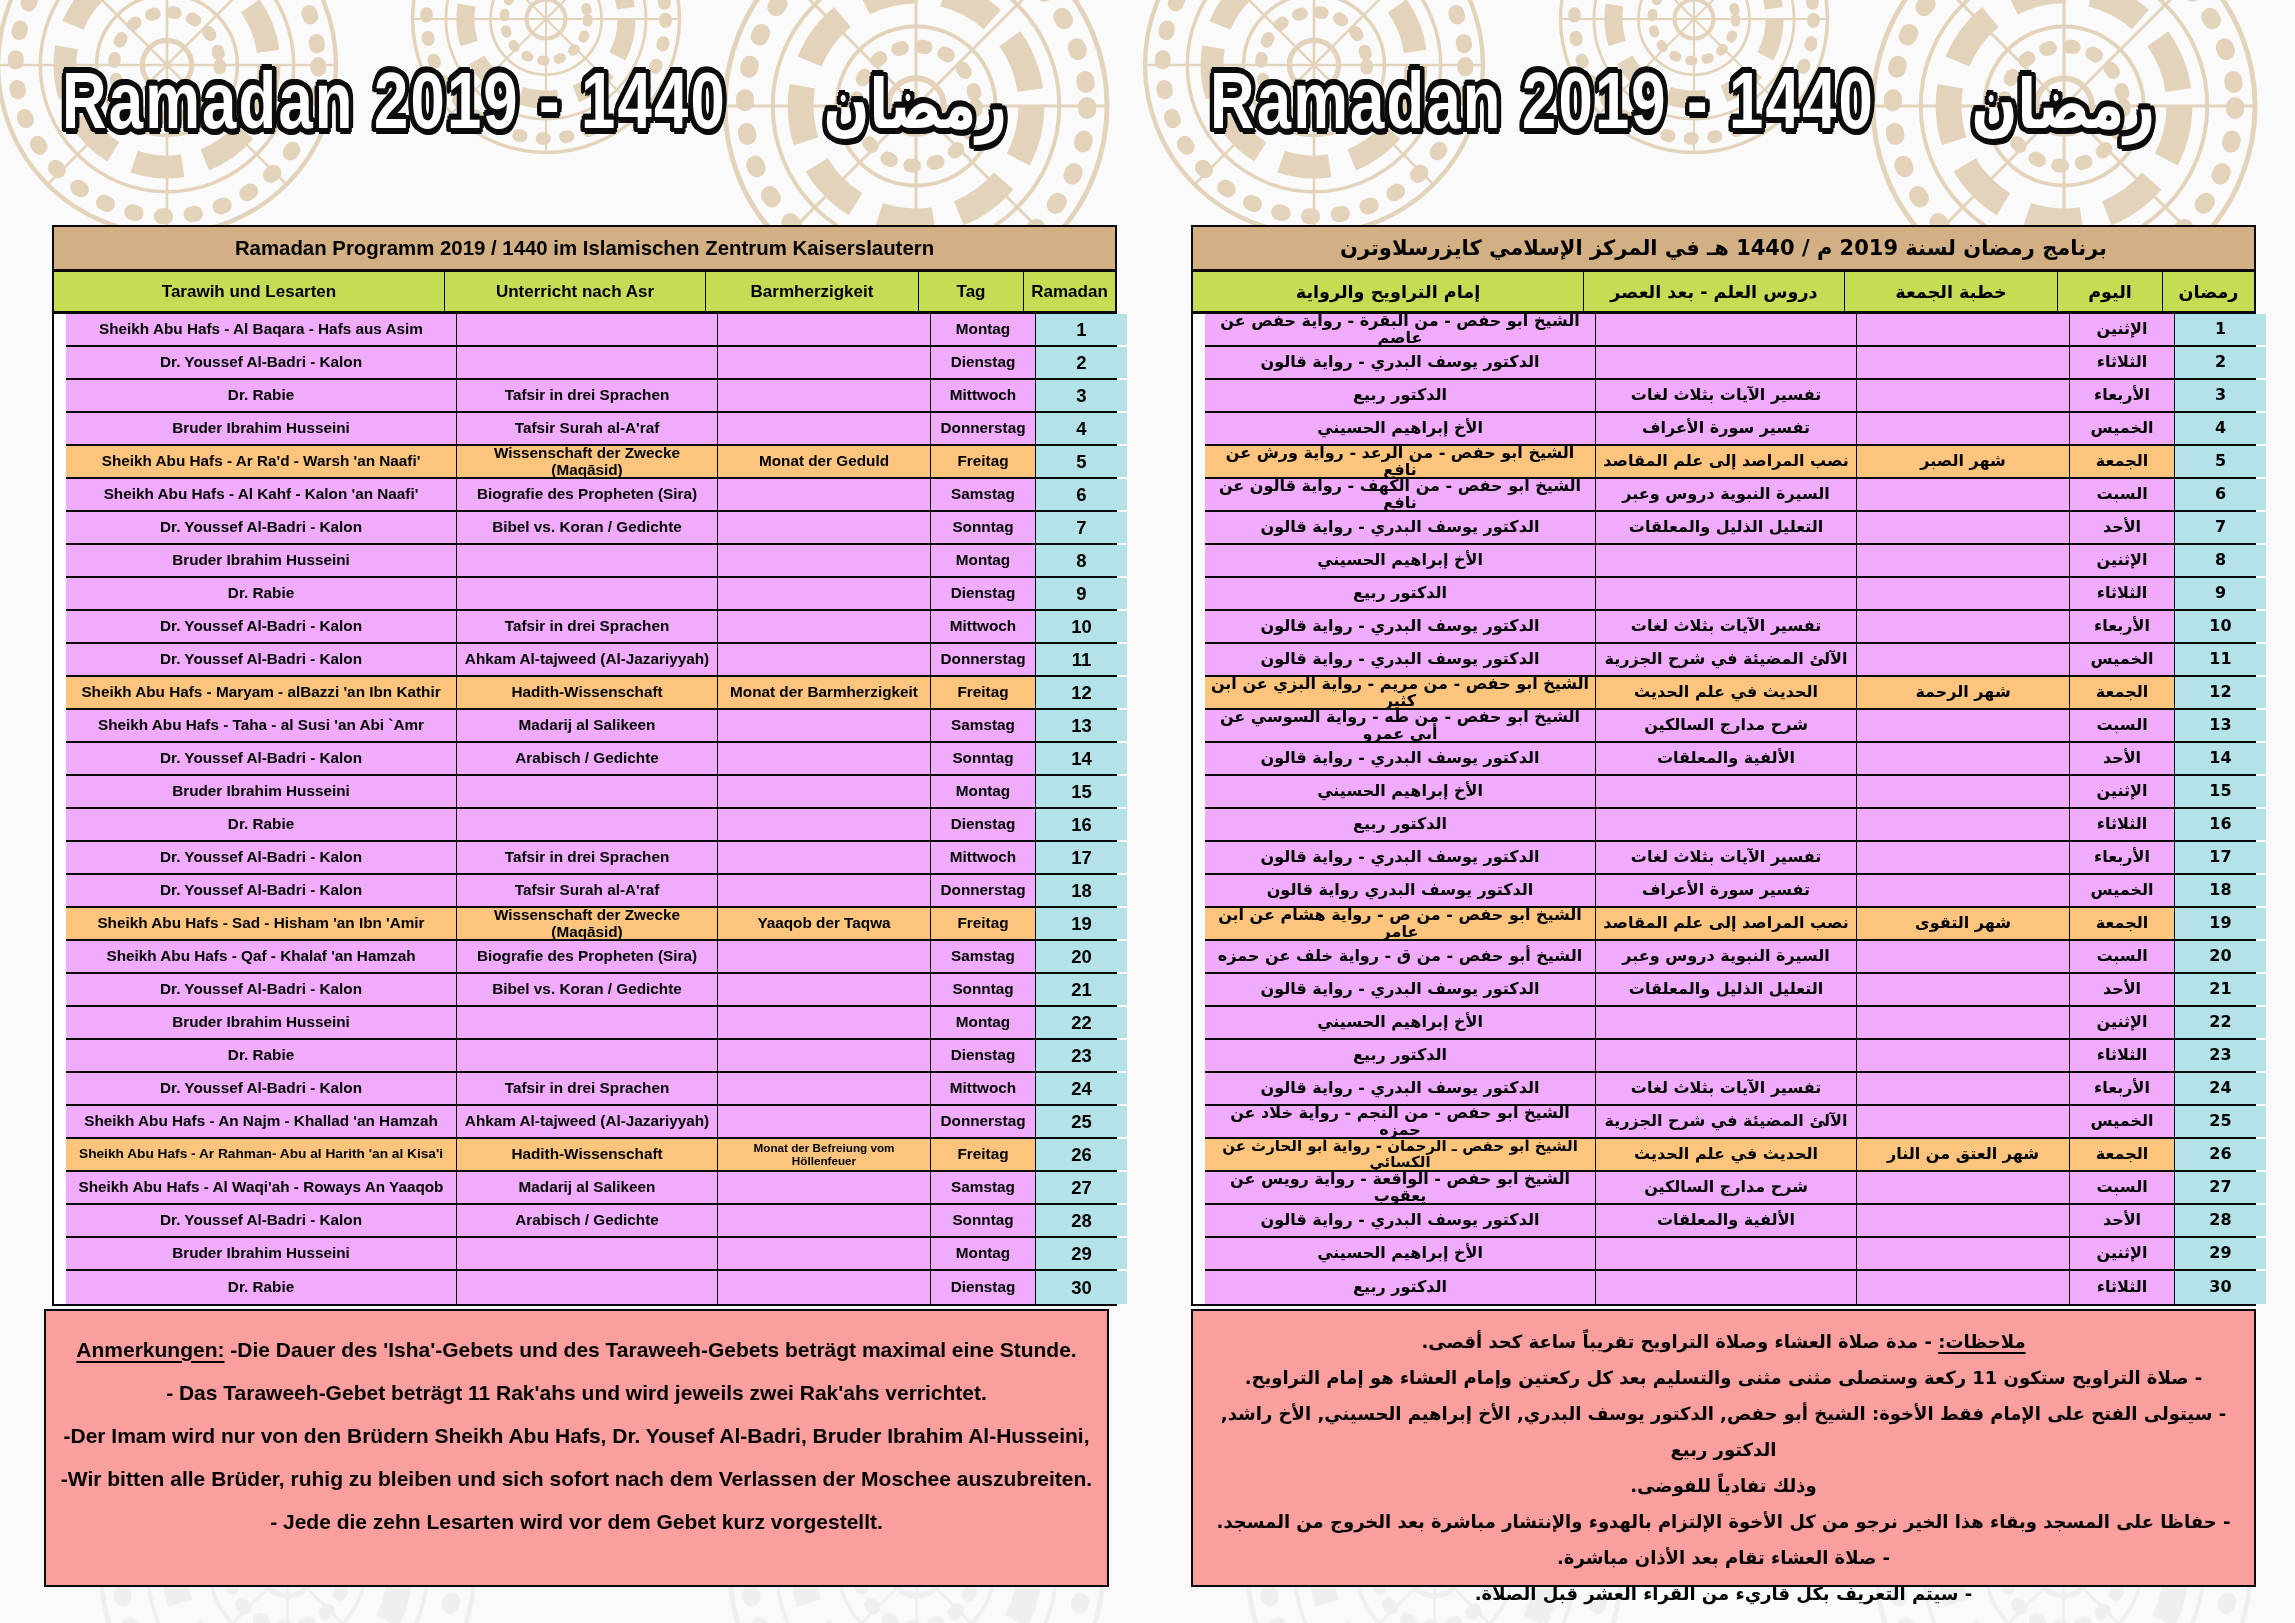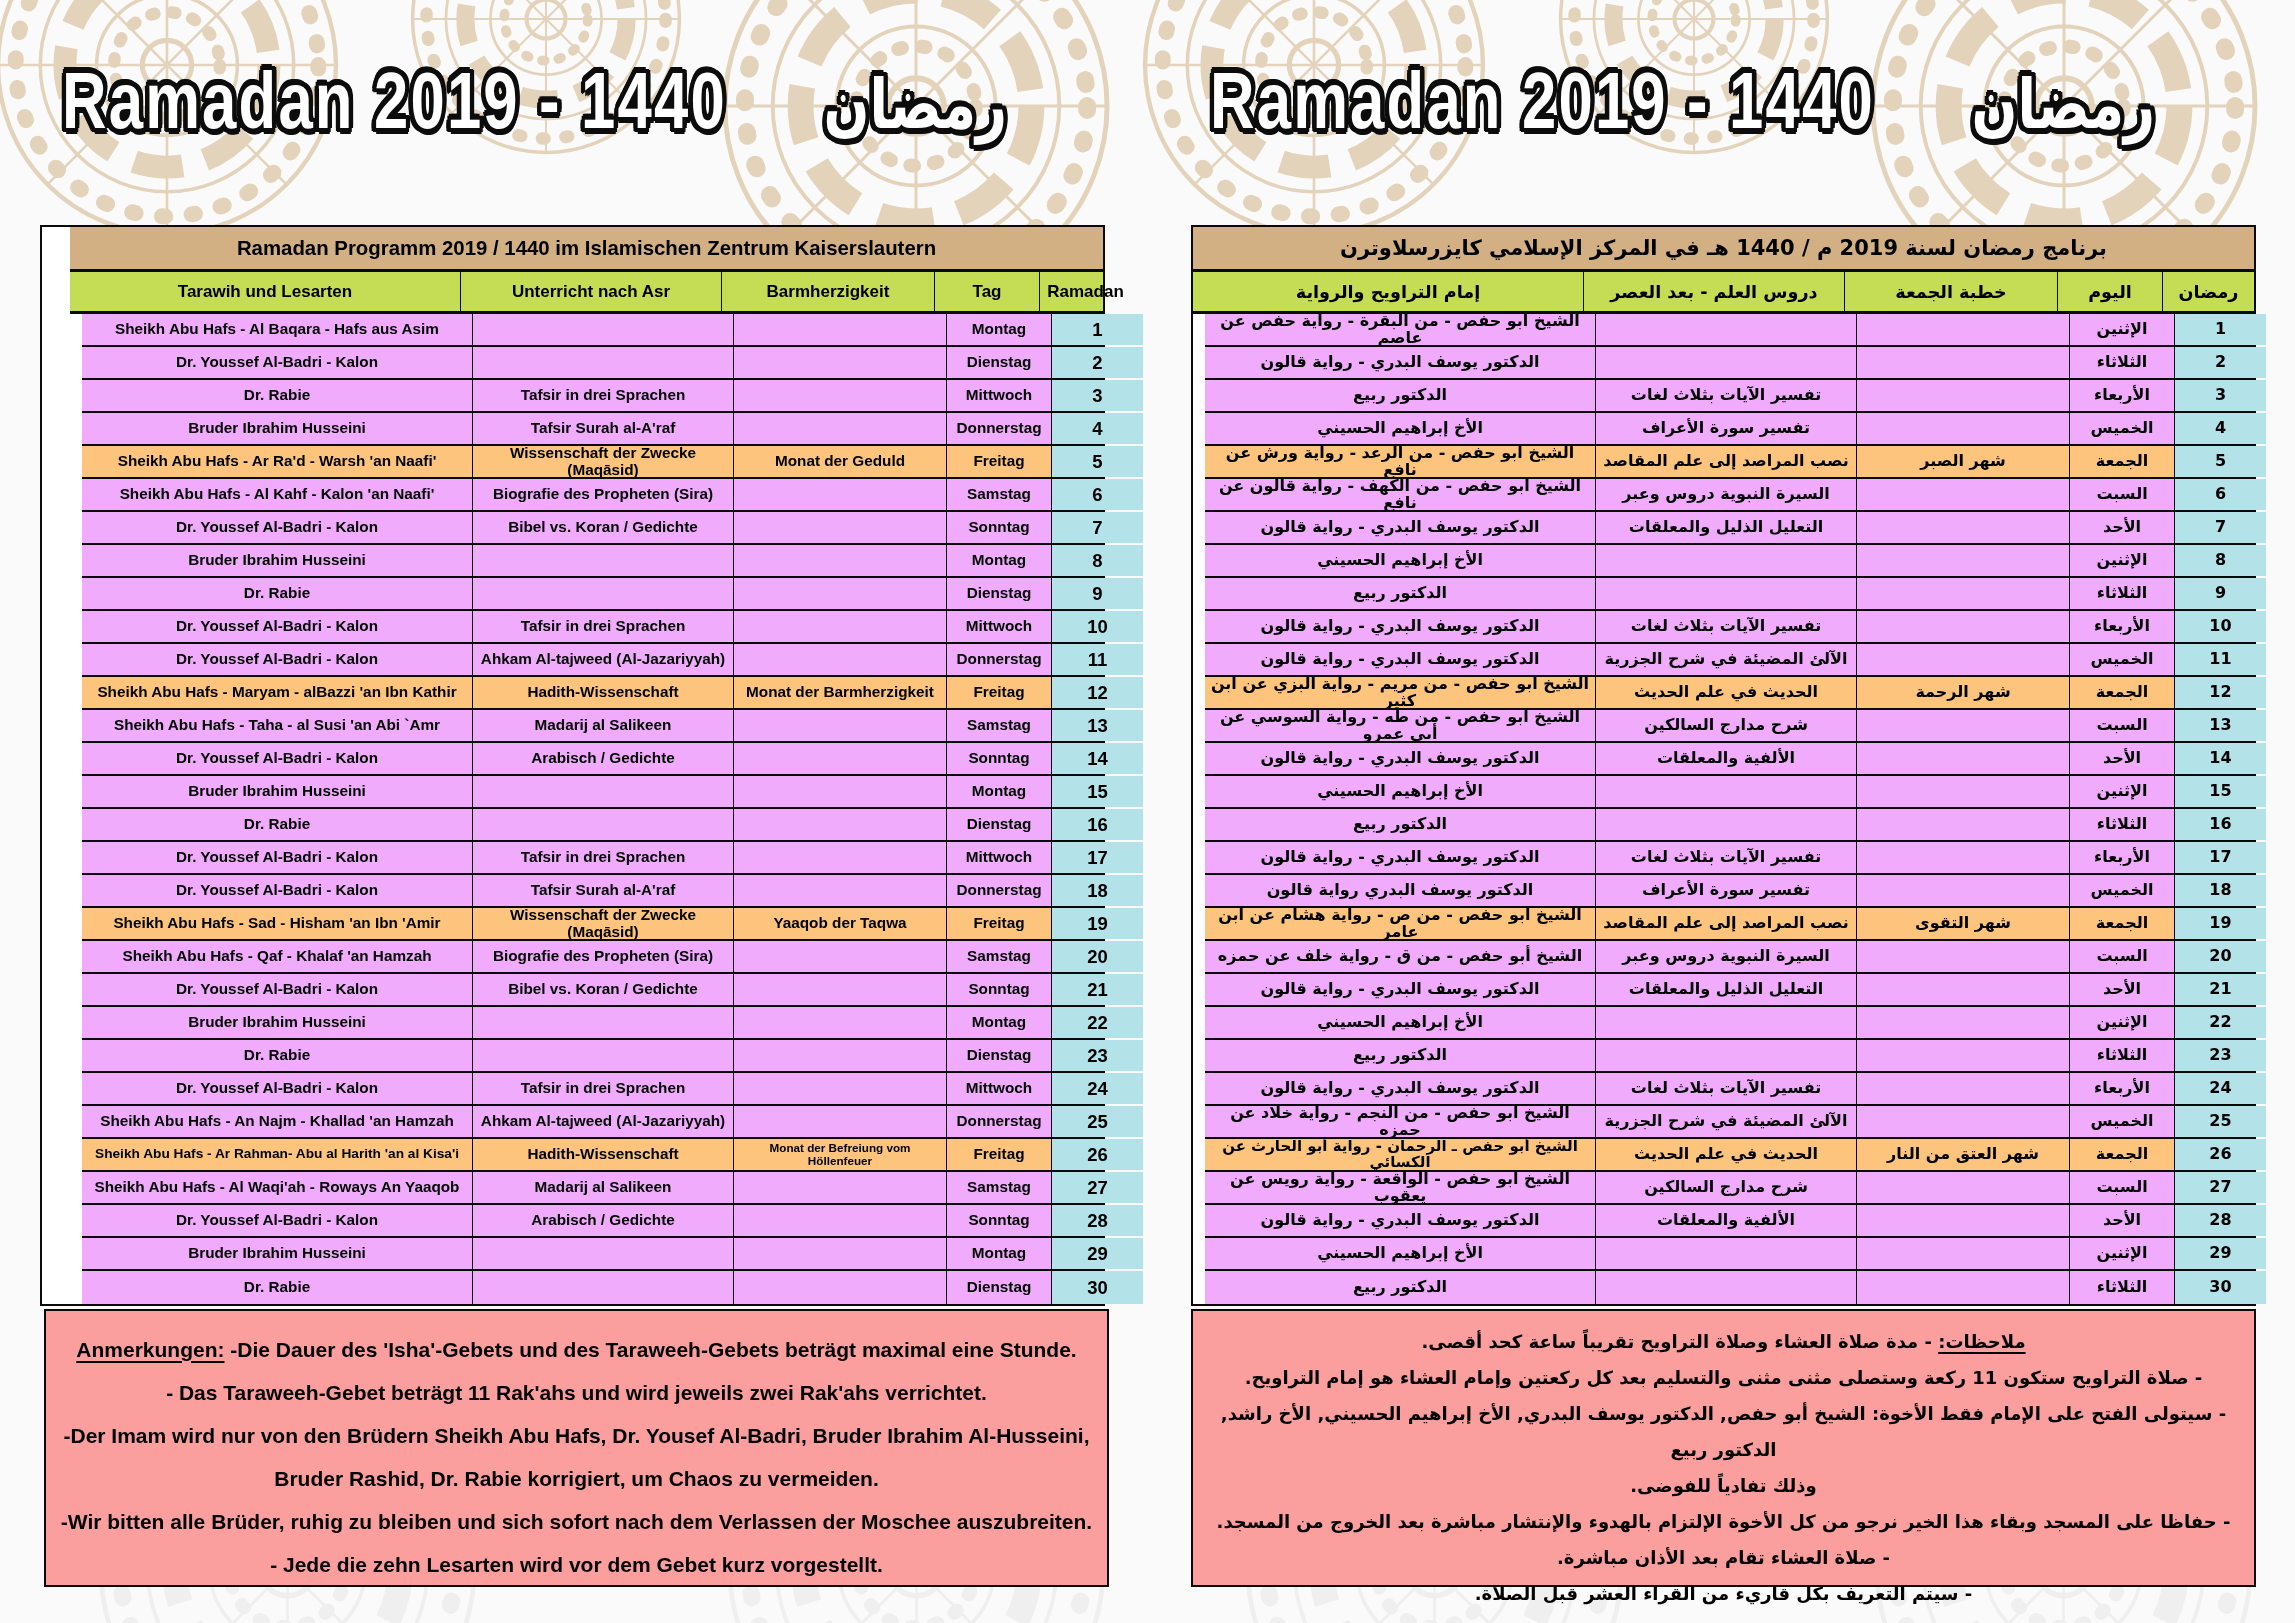--- a/index.html
+++ b/index.html
@@ -30,21 +30,21 @@
   }
   .page-title .ar-word { font-family: "DejaVu Sans", sans-serif; font-size: 69px; }
   
   .sheet {
     position: absolute; z-index: 2;
     width: 1065px;
     border: 2.8px solid #0a0a0a;
     background: #ffffff;
     top: 225px;
   }
-  .sheet.left  { left: 40px; padding-left: 28px;  }
+  .sheet.left  { left: 52px;  }
   .sheet.right { left: 1191px; }
   .sheet-title {
     height: 45px;
     background: var(--tan);
     border-bottom: 3.2px solid #0a0a0a;
     display: flex; align-items: center; justify-content: center;
     font-weight: bold; font-size: 20.4px; text-align: center;
   }
   .sheet.right .sheet-title { font-family: "DejaVu Sans", sans-serif; font-size: 21px; }
   .hdr, .row {
@@ -400,21 +400,20 @@
         <div class="cell">Dienstag</div>
         <div class="cell nr">30</div>
       </div>
     </div>
 </div>
 
 <div class="notes left" id="german-notes">
     <div class="note-line"><span class="note-label">Anmerkungen:</span> -Die Dauer des 'Isha'-Gebets und des Taraweeh-Gebets beträgt maximal eine Stunde.</div>
     <div class="note-line">- Das Taraweeh-Gebet beträgt 11 Rak'ahs und wird jeweils zwei Rak'ahs verrichtet.</div>
     <div class="note-line">-Der Imam wird nur von den Brüdern Sheikh Abu Hafs, Dr. Yousef Al-Badri, Bruder Ibrahim Al-Husseini,</div>
-    <div class="note-line">Bruder Rashid, Dr. Rabie korrigiert, um Chaos zu vermeiden.</div>
     <div class="note-line">-Wir bitten alle Brüder, ruhig zu bleiben und sich sofort nach dem Verlassen der Moschee auszubreiten.</div>
     <div class="note-line">- Jede die zehn Lesarten wird vor dem Gebet kurz vorgestellt.</div>
   </div>
 
 <div class="page-title" style="left:1210px">
   <span>Ramadan  2019  -  1440</span>
   <span>&nbsp;&nbsp;&nbsp;</span>
   <span class="ar-word">رمضان</span>
 </div>
 

